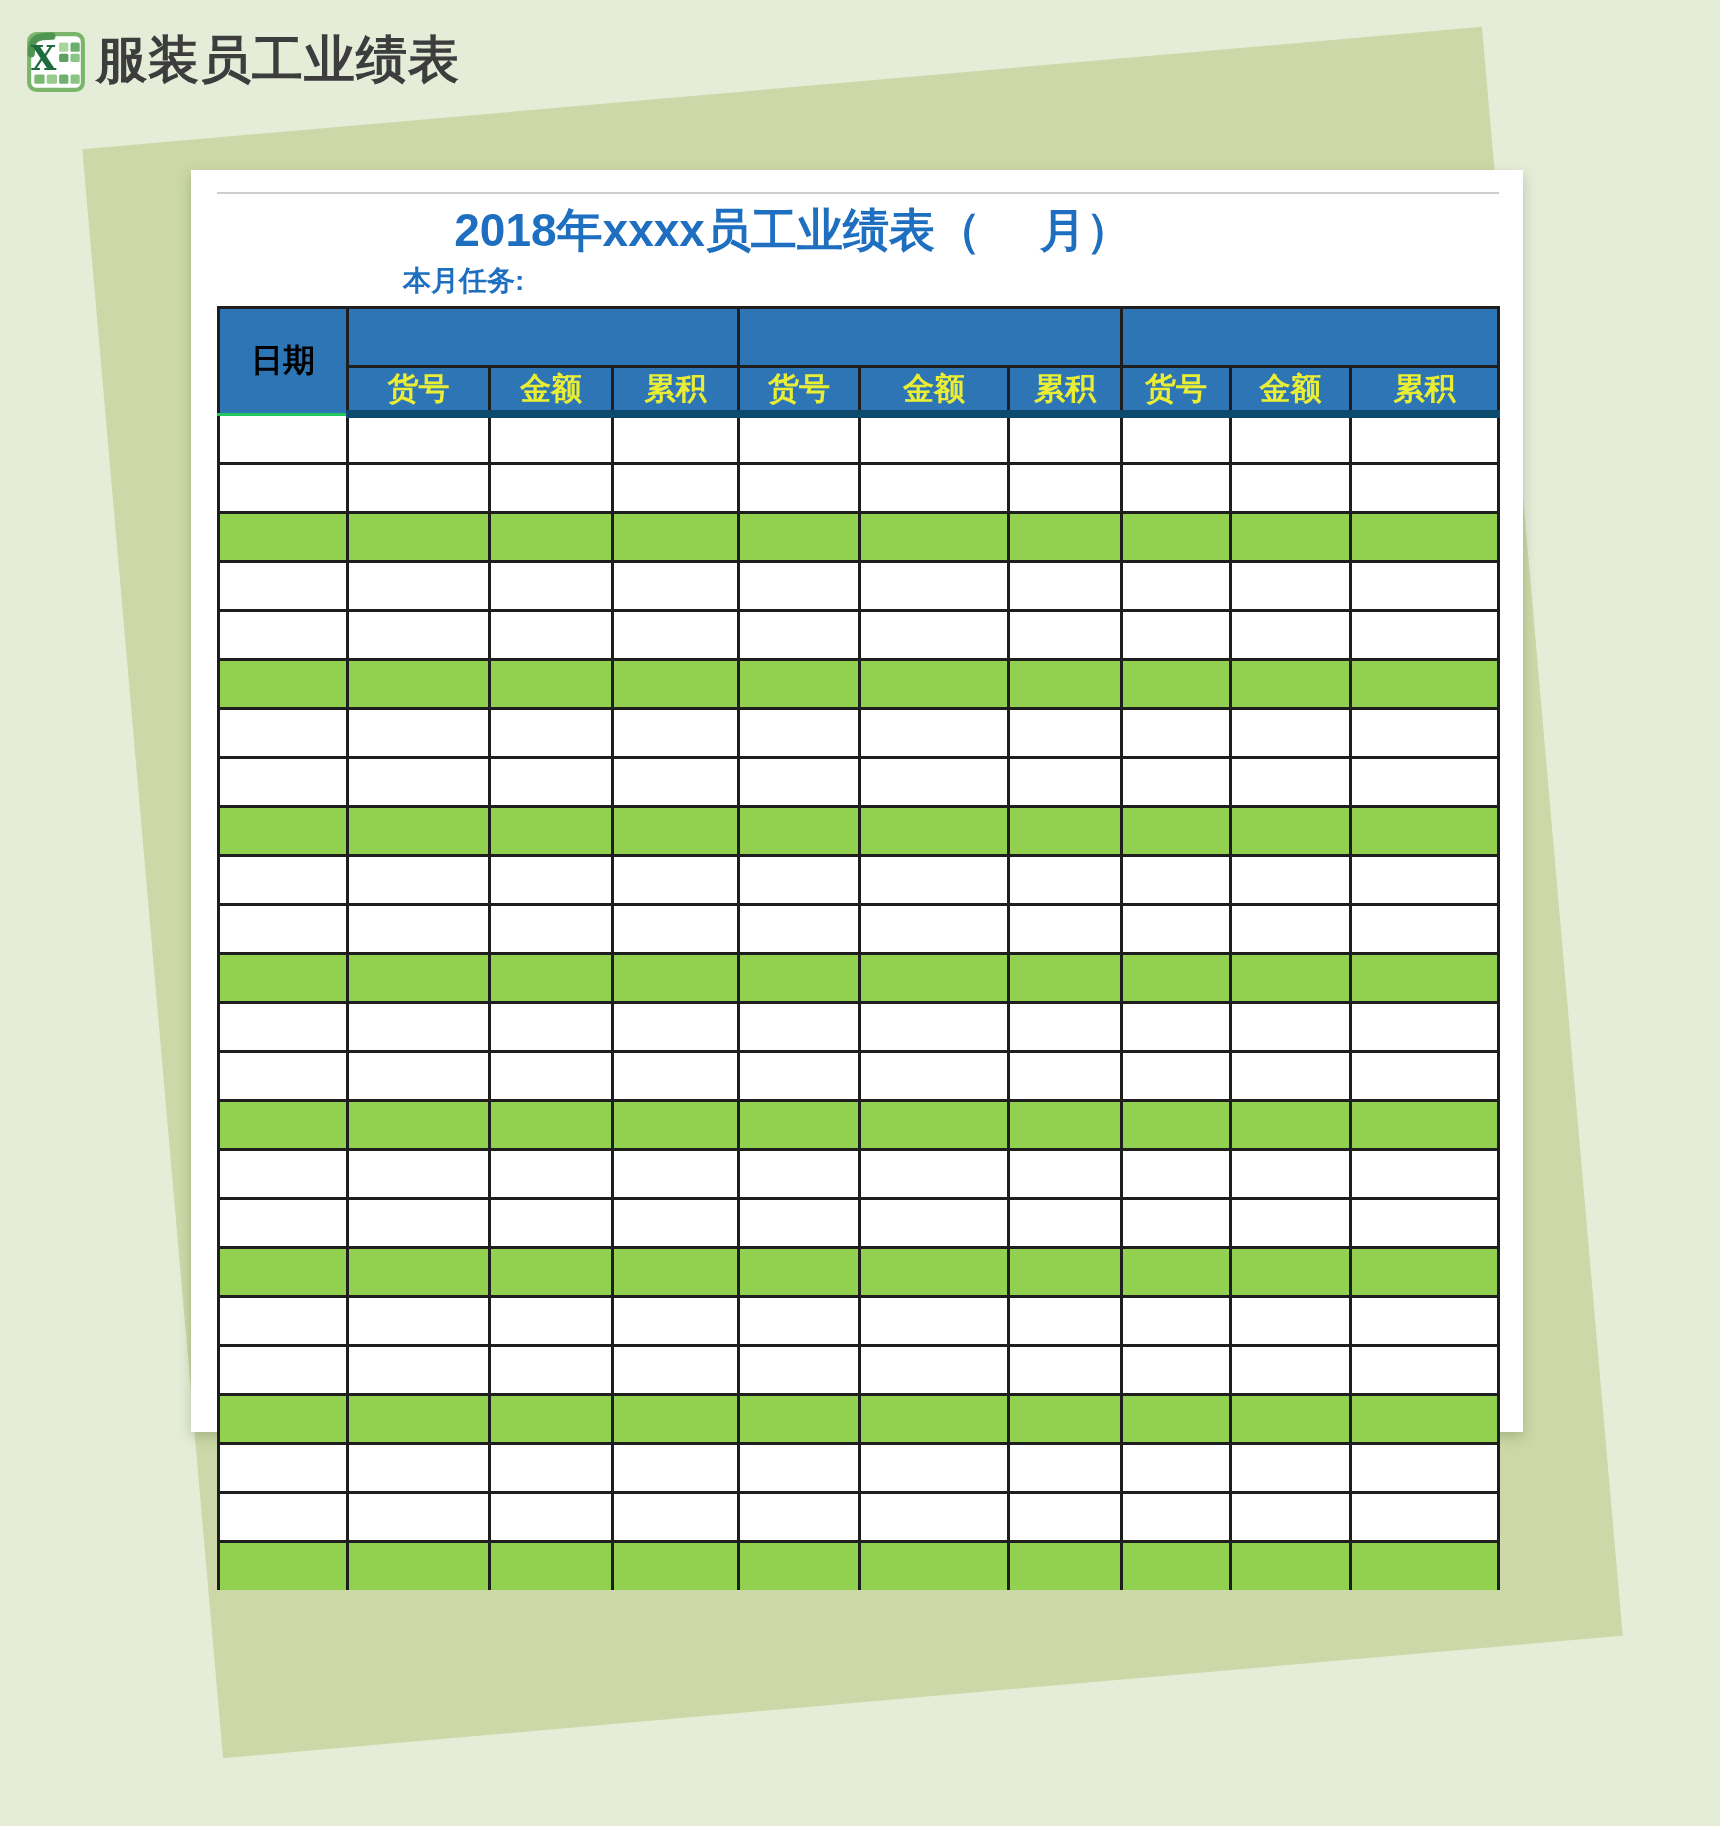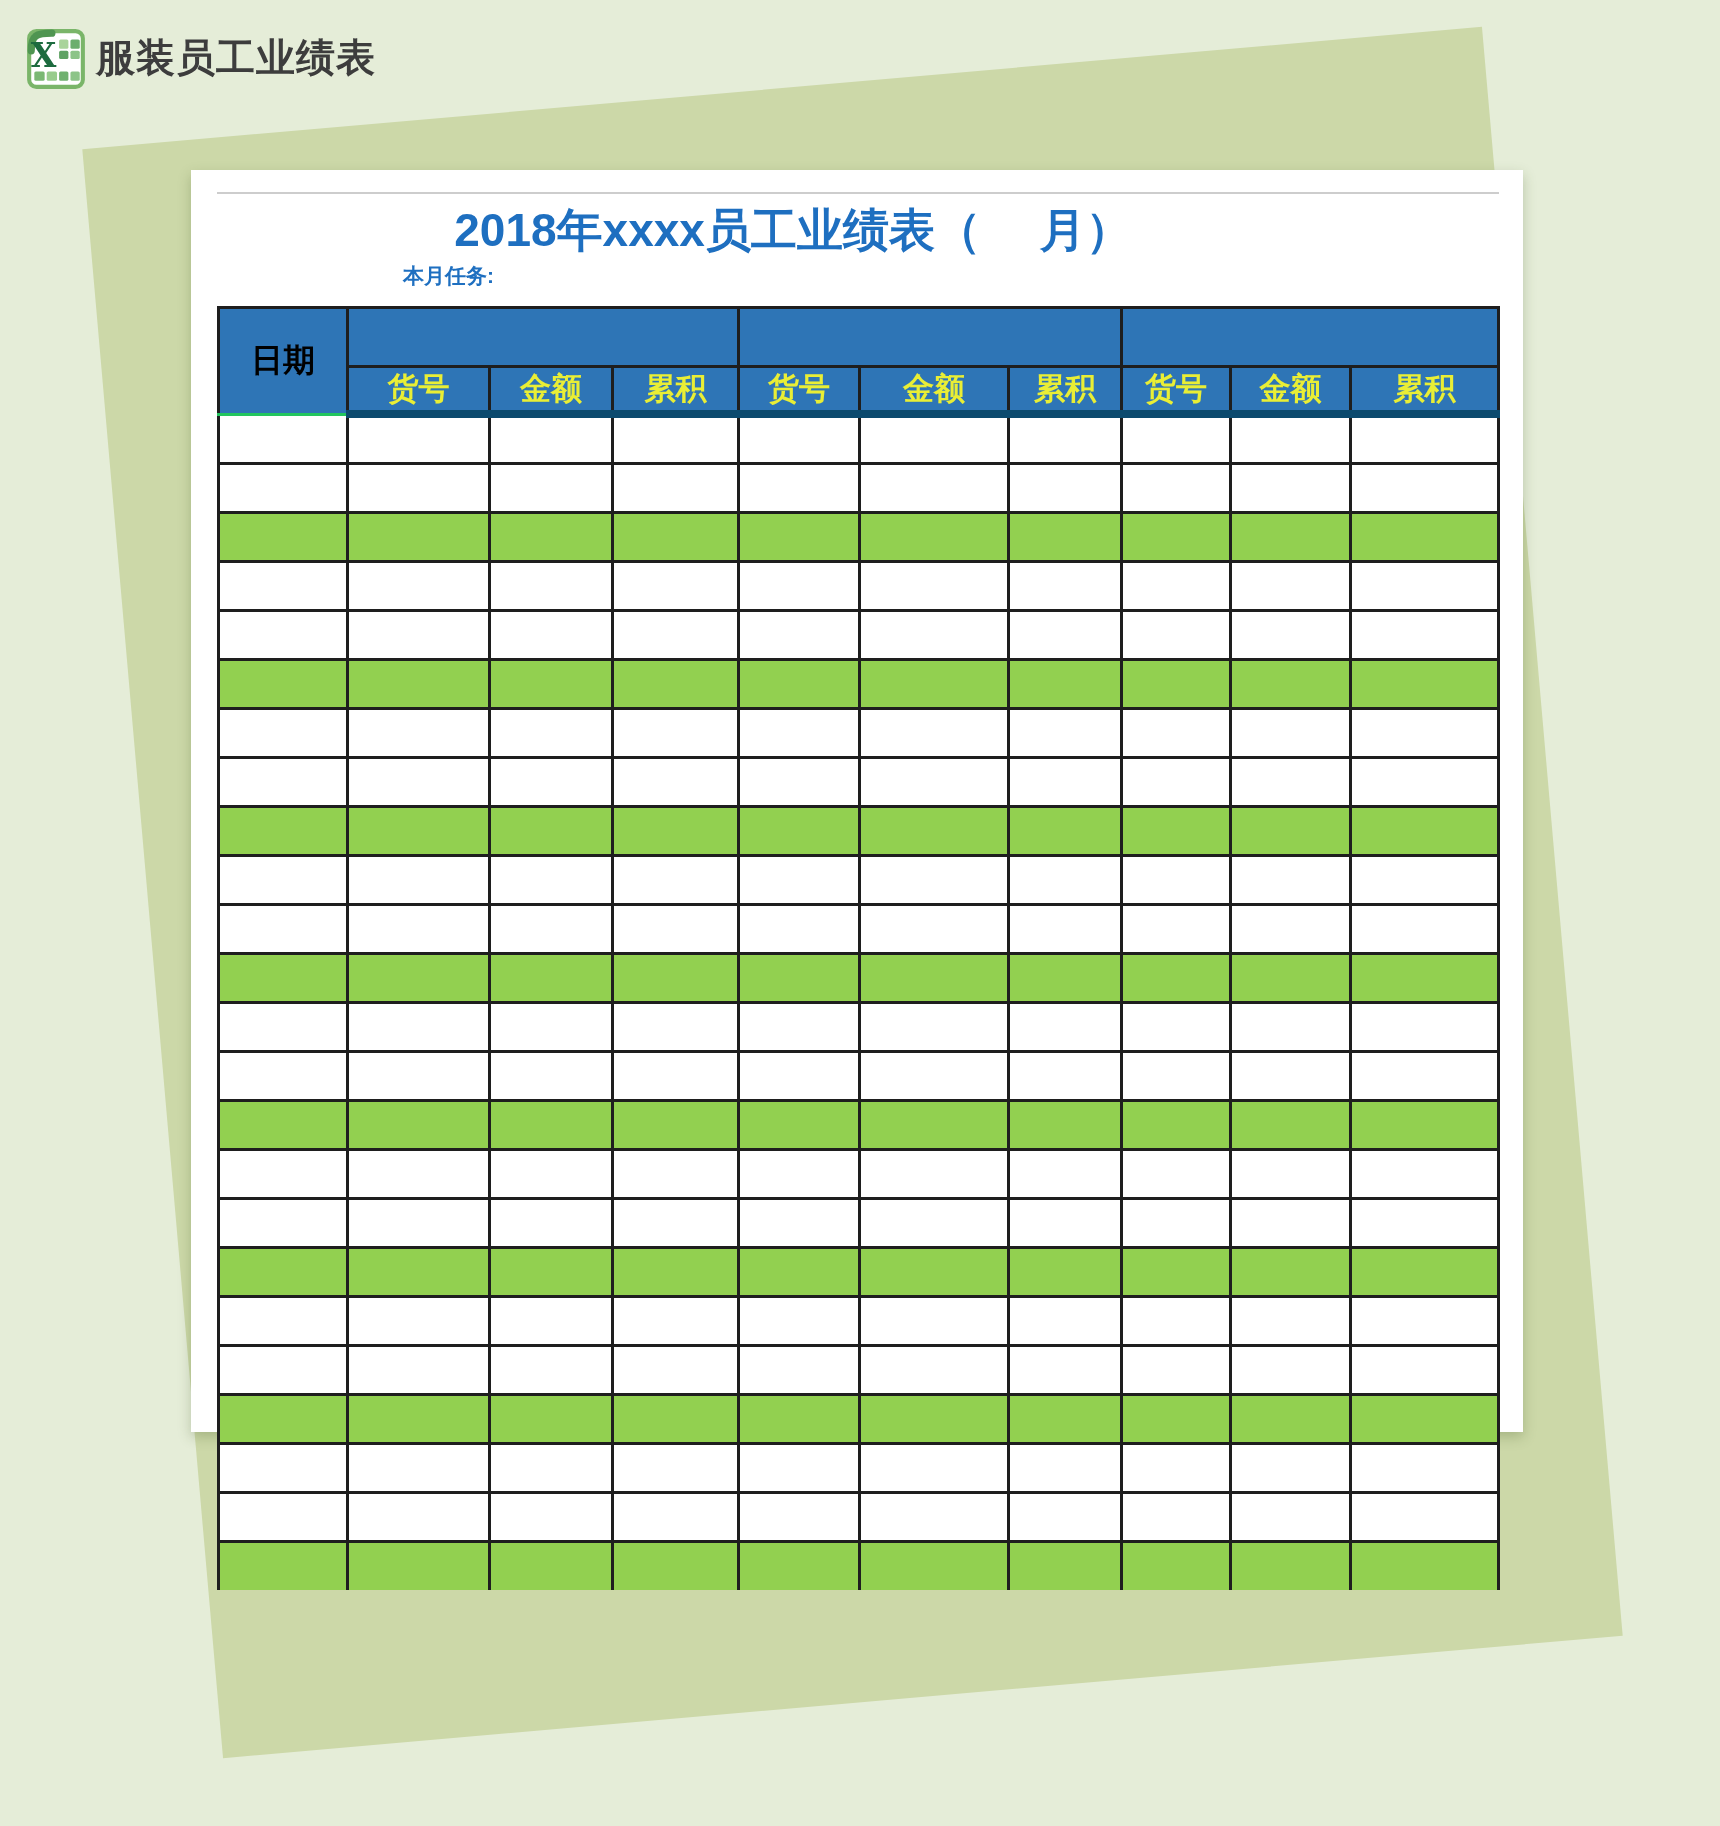--- a/index.html
+++ b/index.html
@@ -20,42 +20,42 @@
     position:absolute; left:150px; top:85px; width:1405px; height:1615px;
     background:var(--shape);
     transform:rotate(-5deg);
     z-index:0;
   }
   .page-header{
     position:absolute; left:26px; top:26px; z-index:3;
     display:flex; align-items:center; gap:10px;
   }
   .file-title{
-    font-size:39px; font-weight:600; color:var(--page-title-text);
+    font-size:51px; font-weight:600; color:var(--page-title-text);
     letter-spacing:1px;
   }
   .card{
     position:absolute; left:191px; top:170px; width:1332px; height:1262px;
     background:var(--card); z-index:2;
     box-shadow:0 5px 12px rgba(70,90,40,.28);
     text-decoration:underline;
   }
   .hairline{
     position:absolute; left:26px; top:22px; width:1282px; height:2px;
     background:#cdcdcd;
   }
   .sheet-title{
     position:absolute; left:26px; top:30px; width:1282px;
     text-align:center; padding-right:130px;
     font-size:46px; font-weight:bold; color:var(--title-blue);
     white-space:nowrap;
   }
   .task{
     position:absolute; left:212px; top:92px;
-    font-size:21px; font-weight:bold; color:var(--title-blue);
+    font-size:28px; font-weight:bold; color:var(--title-blue);
   }
   table.perf{
     position:absolute; left:26px; top:136px;
     width:1281px; table-layout:fixed; border-collapse:collapse;
   }
   table.perf th, table.perf td{
     border:3px solid var(--grid);
     padding:0; text-align:center; vertical-align:middle;
     font-family:"Liberation Sans",sans-serif;
   }

